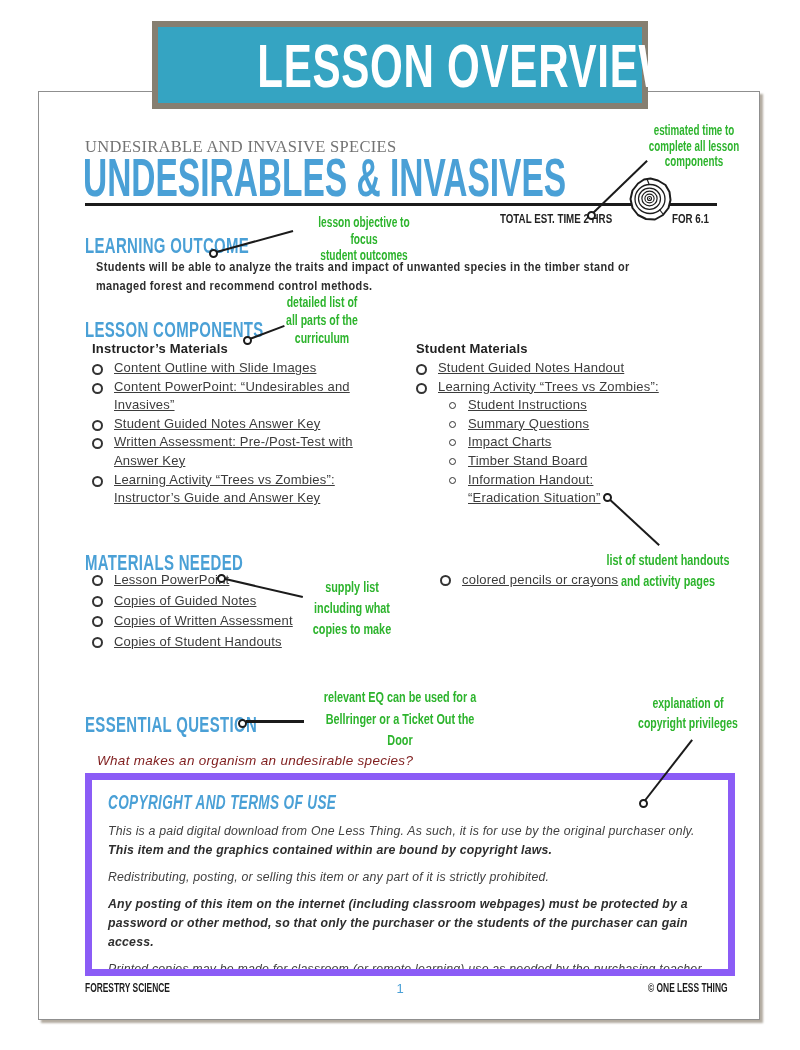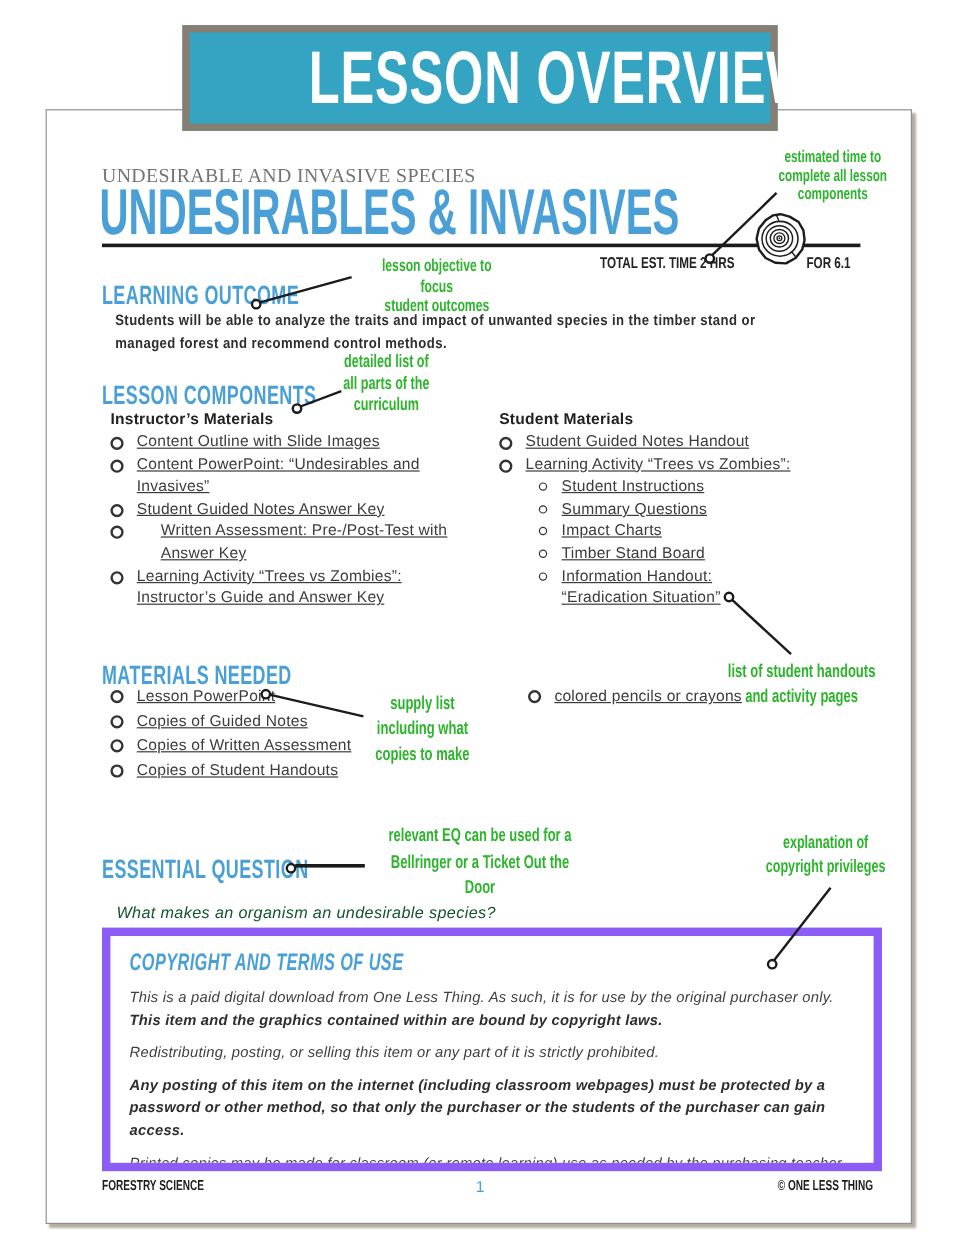--- a/index.html
+++ b/index.html
@@ -44,21 +44,21 @@
                 line-height:19px;letter-spacing:0.4px;color:#2e2e2e;
                 transform:scaleX(0.875);transform-origin:0 0;}
   .col-title{font-size:13px;font-weight:bold;color:#222;letter-spacing:0.2px;white-space:nowrap;}
   .list{font-size:13px;color:#3c3c3c;letter-spacing:0.2px;line-height:18.6px;}
   .mat-list{line-height:20.5px;}
   .li{display:flex;align-items:flex-start;text-decoration:underline;}
   .bullet{flex:0 0 auto;width:7px;height:7px;border:2px solid #333;border-radius:50%;
           margin:5px 11px 0 0;}
   .subli .bullet{width:5px;height:5px;border-width:1.6px;margin:6px 12px 0 33px;}
   .li-text{display:block;}
-  .eq-question{left:97px;top:753px;font-size:13.5px;font-style:italic;color:#14532d;
+  .eq-question{left:97px;top:753px;font-size:13.5px;font-style:italic;color:#7f1d1d;
                letter-spacing:0.3px;white-space:nowrap;}
   
   .cbox{left:85px;top:773px;width:650px;height:203px;box-sizing:border-box;
         border:7px solid #8b5cf6;background:#fff;padding:9px 16px 0 16px;overflow:hidden;font-style:italic;}
   .cbox-head{font-size:20px;font-weight:bold;color:#4aa0d6;letter-spacing:0.5px;
              transform:scaleX(0.68);transform-origin:0 0;white-space:nowrap;margin-top:2px;}
   .cbox p{margin:8px 0 0 0;font-size:12.3px;line-height:19px;color:#404040;letter-spacing:0.2px;}
   .cbox .b{font-weight:bold;color:#2e2e2e;}
   
   .foot{top:981px;font-size:12px;font-weight:bold;color:#1c1c1c;white-space:nowrap;}
@@ -151,21 +151,21 @@
     <div class="li">
         <span class="bullet"></span>
         <span class="li-text" style="width:285px;">Content PowerPoint: “Undesirables and Invasives”</span>
       </div>
     <div class="li">
         <span class="bullet"></span>
         <span class="li-text" style="width:285px;">Student Guided Notes Answer Key</span>
       </div>
     <div class="li">
         <span class="bullet"></span>
-        <span class="li-text" style="width:285px;margin-left:20px;">Written Assessment: Pre-/Post-Test with Answer Key</span>
+        <span class="li-text" style="width:285px;">Written Assessment: Pre-/Post-Test with Answer Key</span>
       </div>
     <div class="li">
         <span class="bullet"></span>
         <span class="li-text" style="width:285px;">Learning Activity “Trees vs Zombies”: Instructor’s Guide and Answer Key</span>
       </div>
   </div>
 
   <div class="abs col-title" style="left:416px;top:341px;">Student Materials</div>
   <div class="abs list" style="left:416px;top:359px;width:300px;">
     <div class="li">

